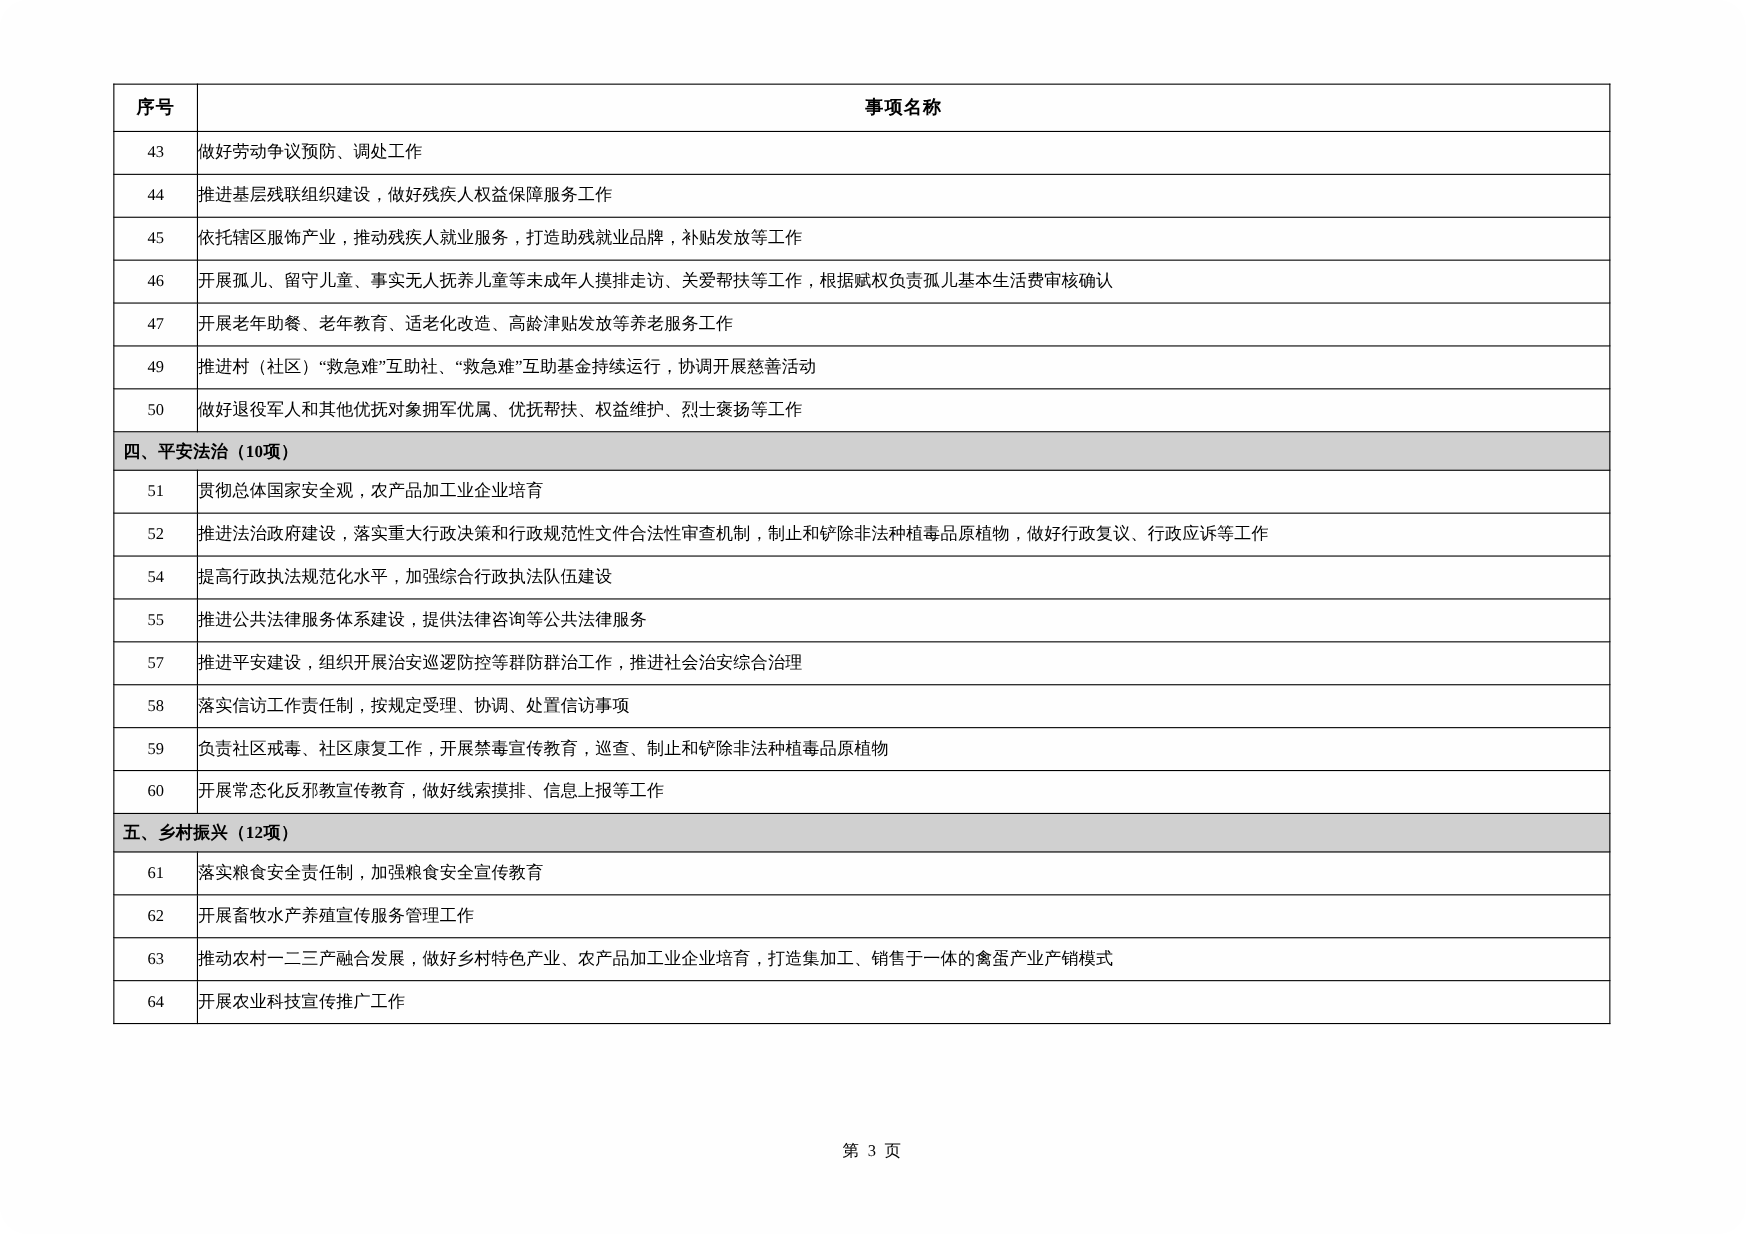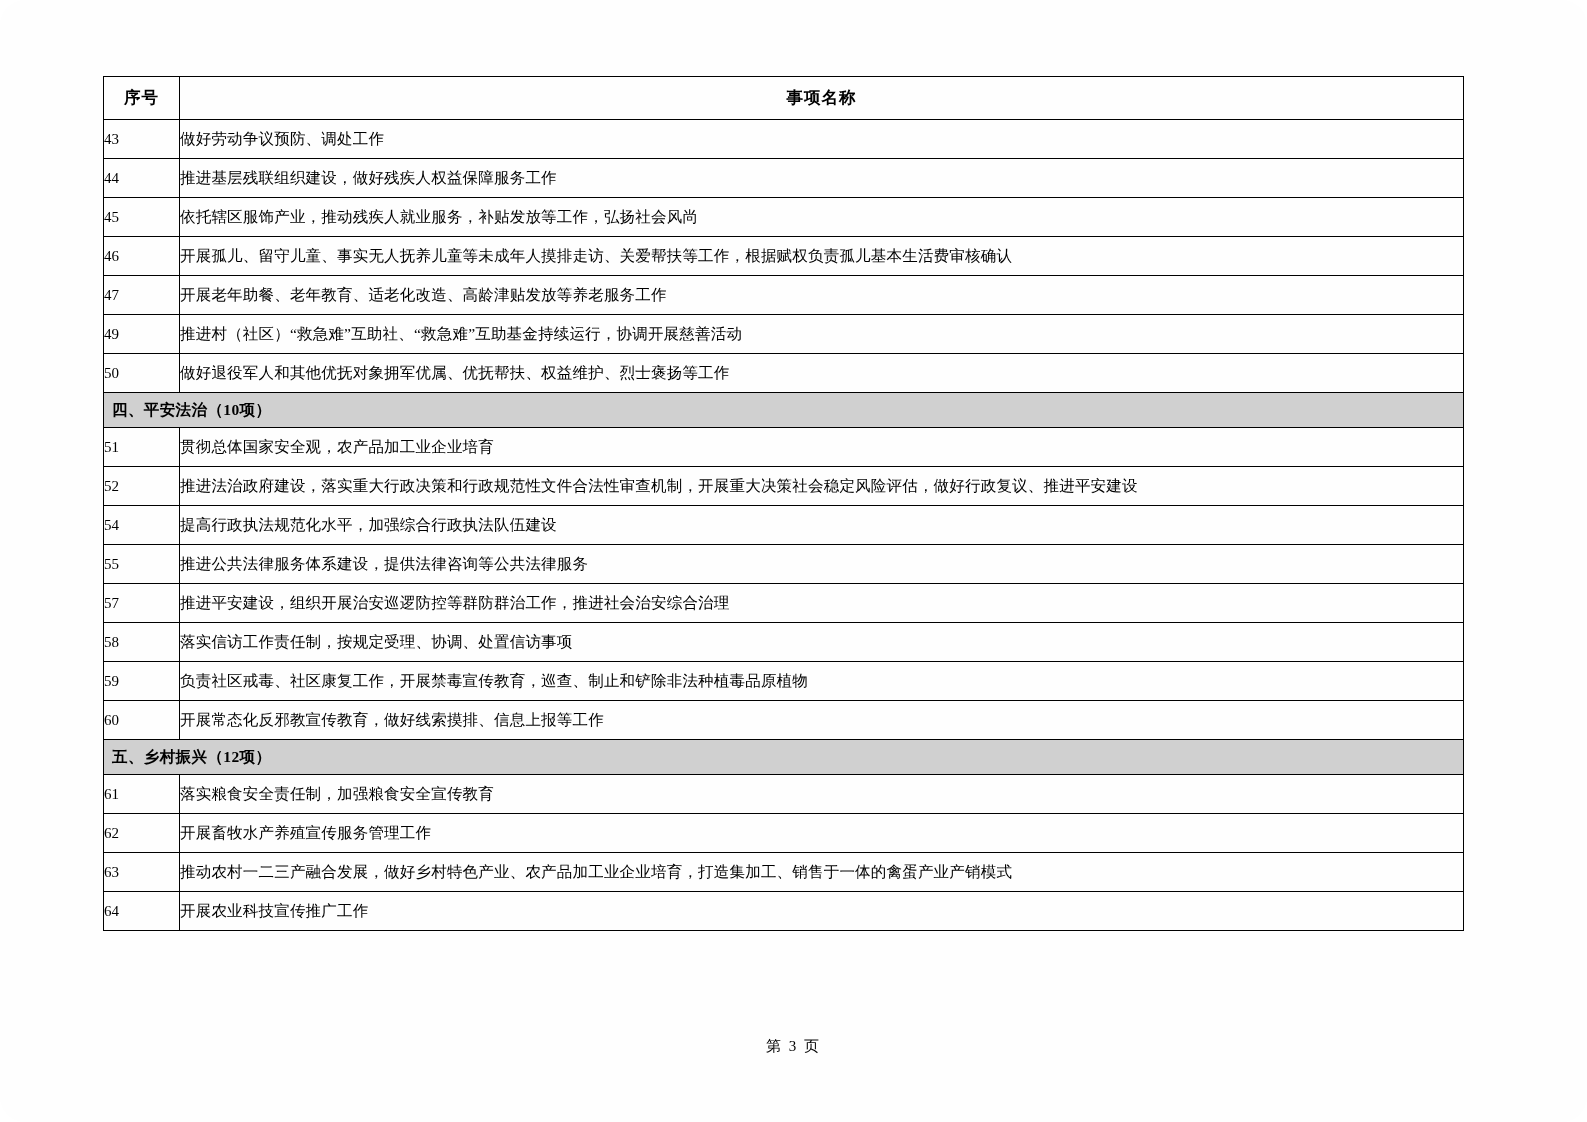--- a/index.html
+++ b/index.html
@@ -45,21 +45,21 @@
   }
   .hdr-cell {
     height: 42px;
     text-align: center;
     font-size: 16.5px;
     font-weight: bold;
     letter-spacing: 1px;
   }
   .row-cell-no {
     height: 38px;
-    text-align: left;
+    text-align: center;
     font-size: 15px;
     font-family: "Liberation Serif", serif;
   }
   .row-cell-name {
     height: 38px;
     text-align: left;
     font-size: 15.5px;
     padding-left: 14px;
     line-height: 1.3;
     letter-spacing: 0.2px;
@@ -103,21 +103,21 @@
         <tr>
           <td class="row-cell-no">43</td>
           <td class="row-cell-name">做好劳动争议预防、调处工作</td>
         </tr>
         <tr>
           <td class="row-cell-no">44</td>
           <td class="row-cell-name">推进基层残联组织建设，做好残疾人权益保障服务工作</td>
         </tr>
         <tr>
           <td class="row-cell-no">45</td>
-          <td class="row-cell-name">依托辖区服饰产业，推动残疾人就业服务，补贴发放等工作，弘扬社会风尚</td>
+          <td class="row-cell-name">依托辖区服饰产业，推动残疾人就业服务，打造助残就业品牌，补贴发放等工作</td>
         </tr>
         <tr>
           <td class="row-cell-no">46</td>
           <td class="row-cell-name">开展孤儿、留守儿童、事实无人抚养儿童等未成年人摸排走访、关爱帮扶等工作，根据赋权负责孤儿基本生活费审核确认</td>
         </tr>
         <tr>
           <td class="row-cell-no">47</td>
           <td class="row-cell-name">开展老年助餐、老年教育、适老化改造、高龄津贴发放等养老服务工作</td>
         </tr>
         <tr>
@@ -130,21 +130,21 @@
         </tr>
         <tr class="section-row">
           <td colspan="2">四、平安法治（10项）</td>
         </tr>
         <tr>
           <td class="row-cell-no">51</td>
           <td class="row-cell-name">贯彻总体国家安全观，农产品加工业企业培育</td>
         </tr>
         <tr>
           <td class="row-cell-no">52</td>
-          <td class="row-cell-name">推进法治政府建设，落实重大行政决策和行政规范性文件合法性审查机制，开展重大决策社会稳定风险评估，做好行政复议、推进平安建设</td>
+          <td class="row-cell-name">推进法治政府建设，落实重大行政决策和行政规范性文件合法性审查机制，制止和铲除非法种植毒品原植物，做好行政复议、行政应诉等工作</td>
         </tr>
         <tr>
           <td class="row-cell-no">54</td>
           <td class="row-cell-name">提高行政执法规范化水平，加强综合行政执法队伍建设</td>
         </tr>
         <tr>
           <td class="row-cell-no">55</td>
           <td class="row-cell-name">推进公共法律服务体系建设，提供法律咨询等公共法律服务</td>
         </tr>
         <tr>

